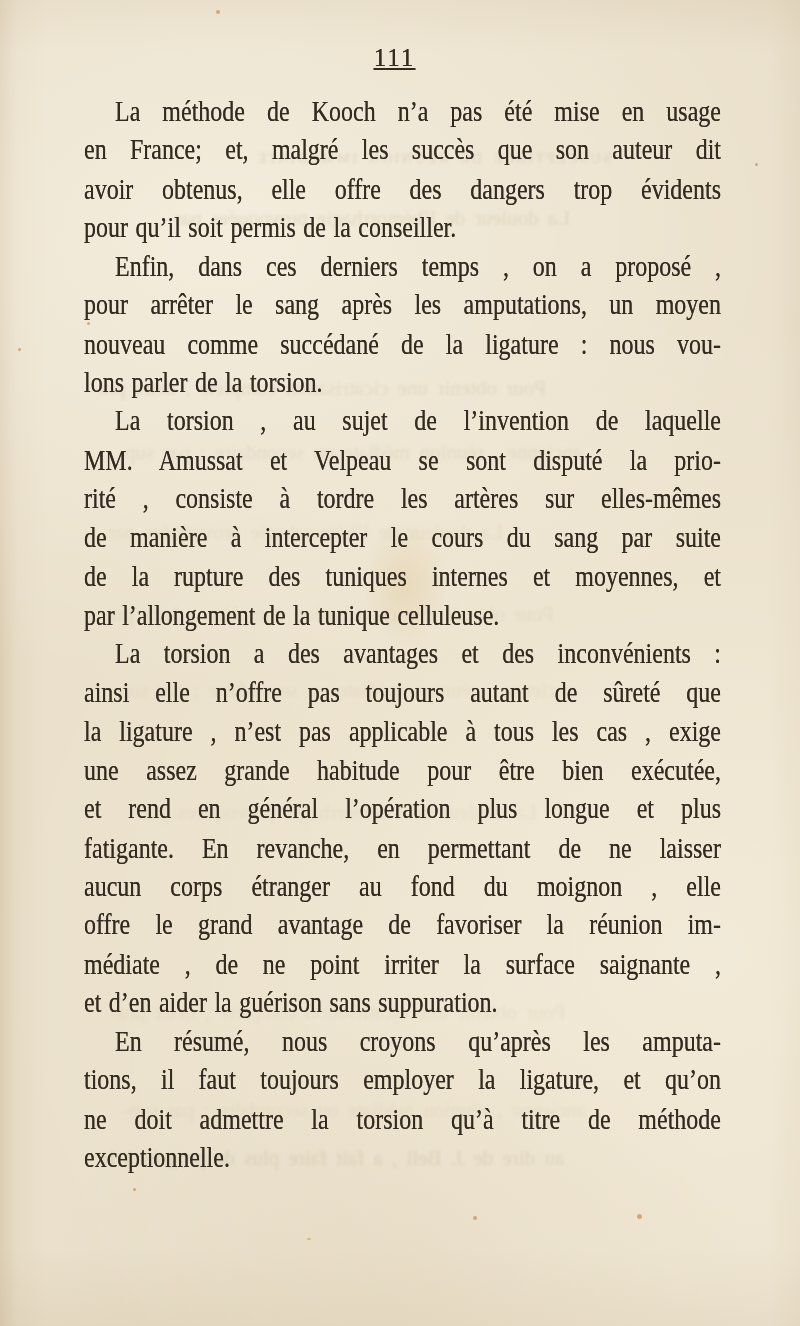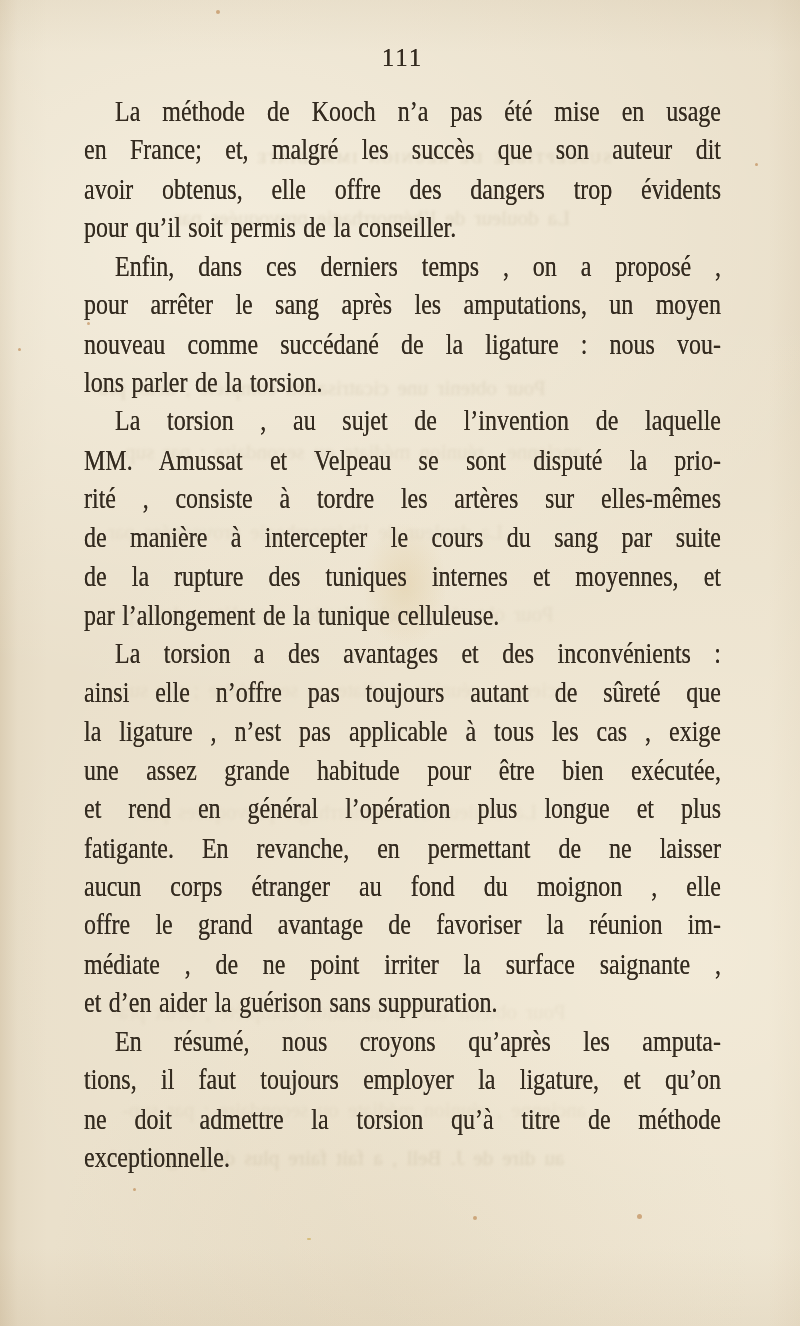--- a/index.html
+++ b/index.html
@@ -22,26 +22,27 @@
     background-image:
       radial-gradient(60px 90px at 405px 585px, rgba(198,152,62,0.16), rgba(198,152,62,0) 70%),
       radial-gradient(900px 650px at 28% 18%, rgba(255,252,242,0.45), rgba(255,252,242,0) 70%),
       radial-gradient(1000px 900px at 88% 72%, rgba(255,250,236,0.38), rgba(255,250,236,0) 72%),
       radial-gradient(500px 400px at 50% 96%, rgba(214,198,168,0.30), rgba(214,198,168,0) 70%),
       linear-gradient(90deg, rgba(146,112,62,0.16), rgba(146,112,62,0.04) 2.2%, rgba(146,112,62,0) 6%, rgba(146,112,62,0) 96%, rgba(146,112,62,0.06) 100%),
       linear-gradient(180deg, rgba(146,112,62,0.07), rgba(146,112,62,0) 4%, rgba(146,112,62,0) 94%, rgba(146,112,62,0.08) 100%);
   }
   .page-number {
     position: absolute;
-    top: 44px; left: 84px; width: 637px;
+    top: 44px; left: 76px; width: 637px;
     text-align: center;
     font-size: 25px;
     letter-spacing: 2px;
     color: var(--ink);
     text-shadow: 0 0 0.5px var(--ink);
+    text-decoration: underline;
   }
   .ghost-layer {
     position: absolute; inset: 0;
     pointer-events: none;
   }
   .ghost {
     position: absolute;
     transform: scaleX(-1);
     filter: blur(1.6px);
     color: var(--ghost);

